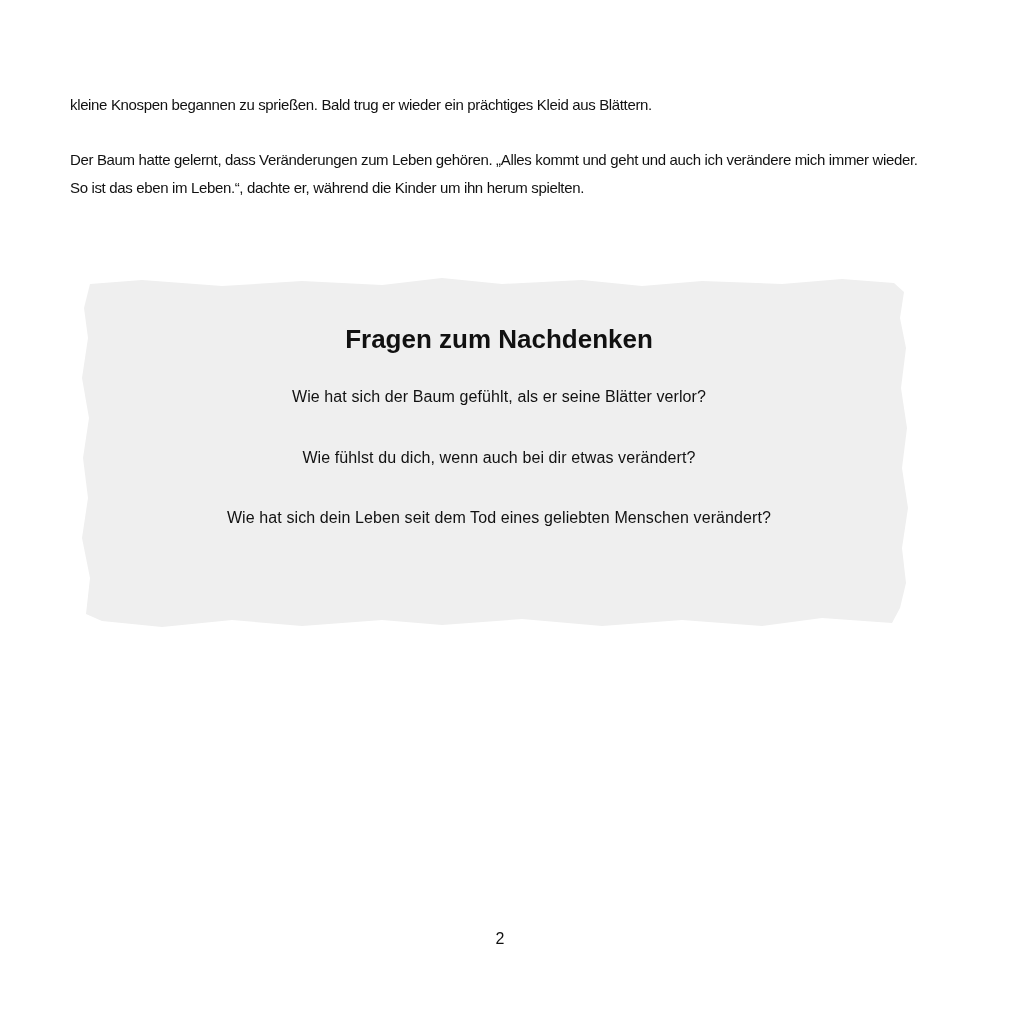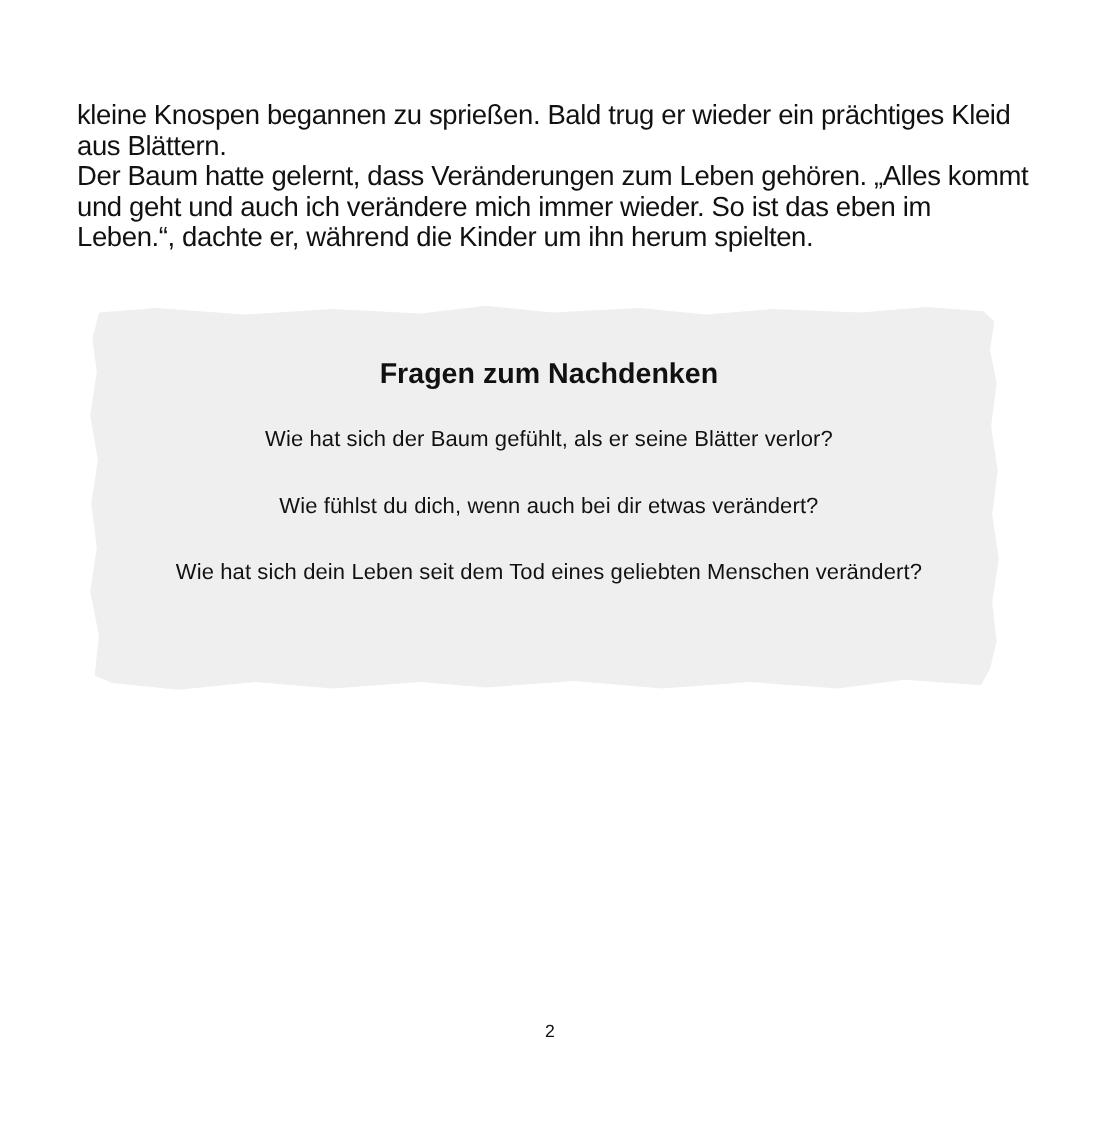--- a/index.html
+++ b/index.html
@@ -1,26 +1,26 @@
 <!DOCTYPE html>
 <html><head>
   <meta charset="utf-8">
   <style>
     html, body { margin: 0; padding: 0; background: #ffffff; }
     body { width: 1011px; height: 1020px; position: relative; overflow: hidden;
            font-family: "Liberation Sans", sans-serif; color: #111; }
-    .para { position: absolute; left: 70px; width: 865px; font-size: 25px; line-height: 28px;
+    .para { position: absolute; left: 70px; width: 865px; font-size: 15px; line-height: 28px;
             letter-spacing: -0.35px; margin: 0; }
     #p1 { top: 91px; }
     #p2 { top: 146px; }
     .box { position: absolute; left: 82px; top: 278px; width: 824px; height: 350px; }
     .box svg { position: absolute; left: 0; top: 0; }
     .box-content { position: absolute; left: 0; top: 0; width: 834px; text-align: center; }
     .box-title { position: absolute; left: 0; right: 0; top: 46px; font-size: 26px; font-weight: bold; margin: 0; }
-    .q { position: absolute; left: 0; right: 0; font-size: 20px; margin: 0; letter-spacing: 0.1px; }
+    .q { position: absolute; left: 0; right: 0; font-size: 16px; margin: 0; letter-spacing: 0.1px; }
     #q1 { top: 110px; }
     #q2 { top: 171px; }
     #q3 { top: 231px; }
     .page-number { position: absolute; left: 0; width: 1000px; text-align: center; top: 930px; font-size: 16px; }
   </style>
 </head>
 <body>
 
 <p id="p1" class="para">kleine Knospen begannen zu sprießen. Bald trug er wieder ein prächtiges Kleid aus Blättern.</p>
 <p id="p2" class="para">Der Baum hatte gelernt, dass Veränderungen zum Leben gehören. „Alles kommt und geht und auch ich verändere mich immer wieder. So ist das eben im Leben.“, dachte er, während die Kinder um ihn herum spielten.</p>

